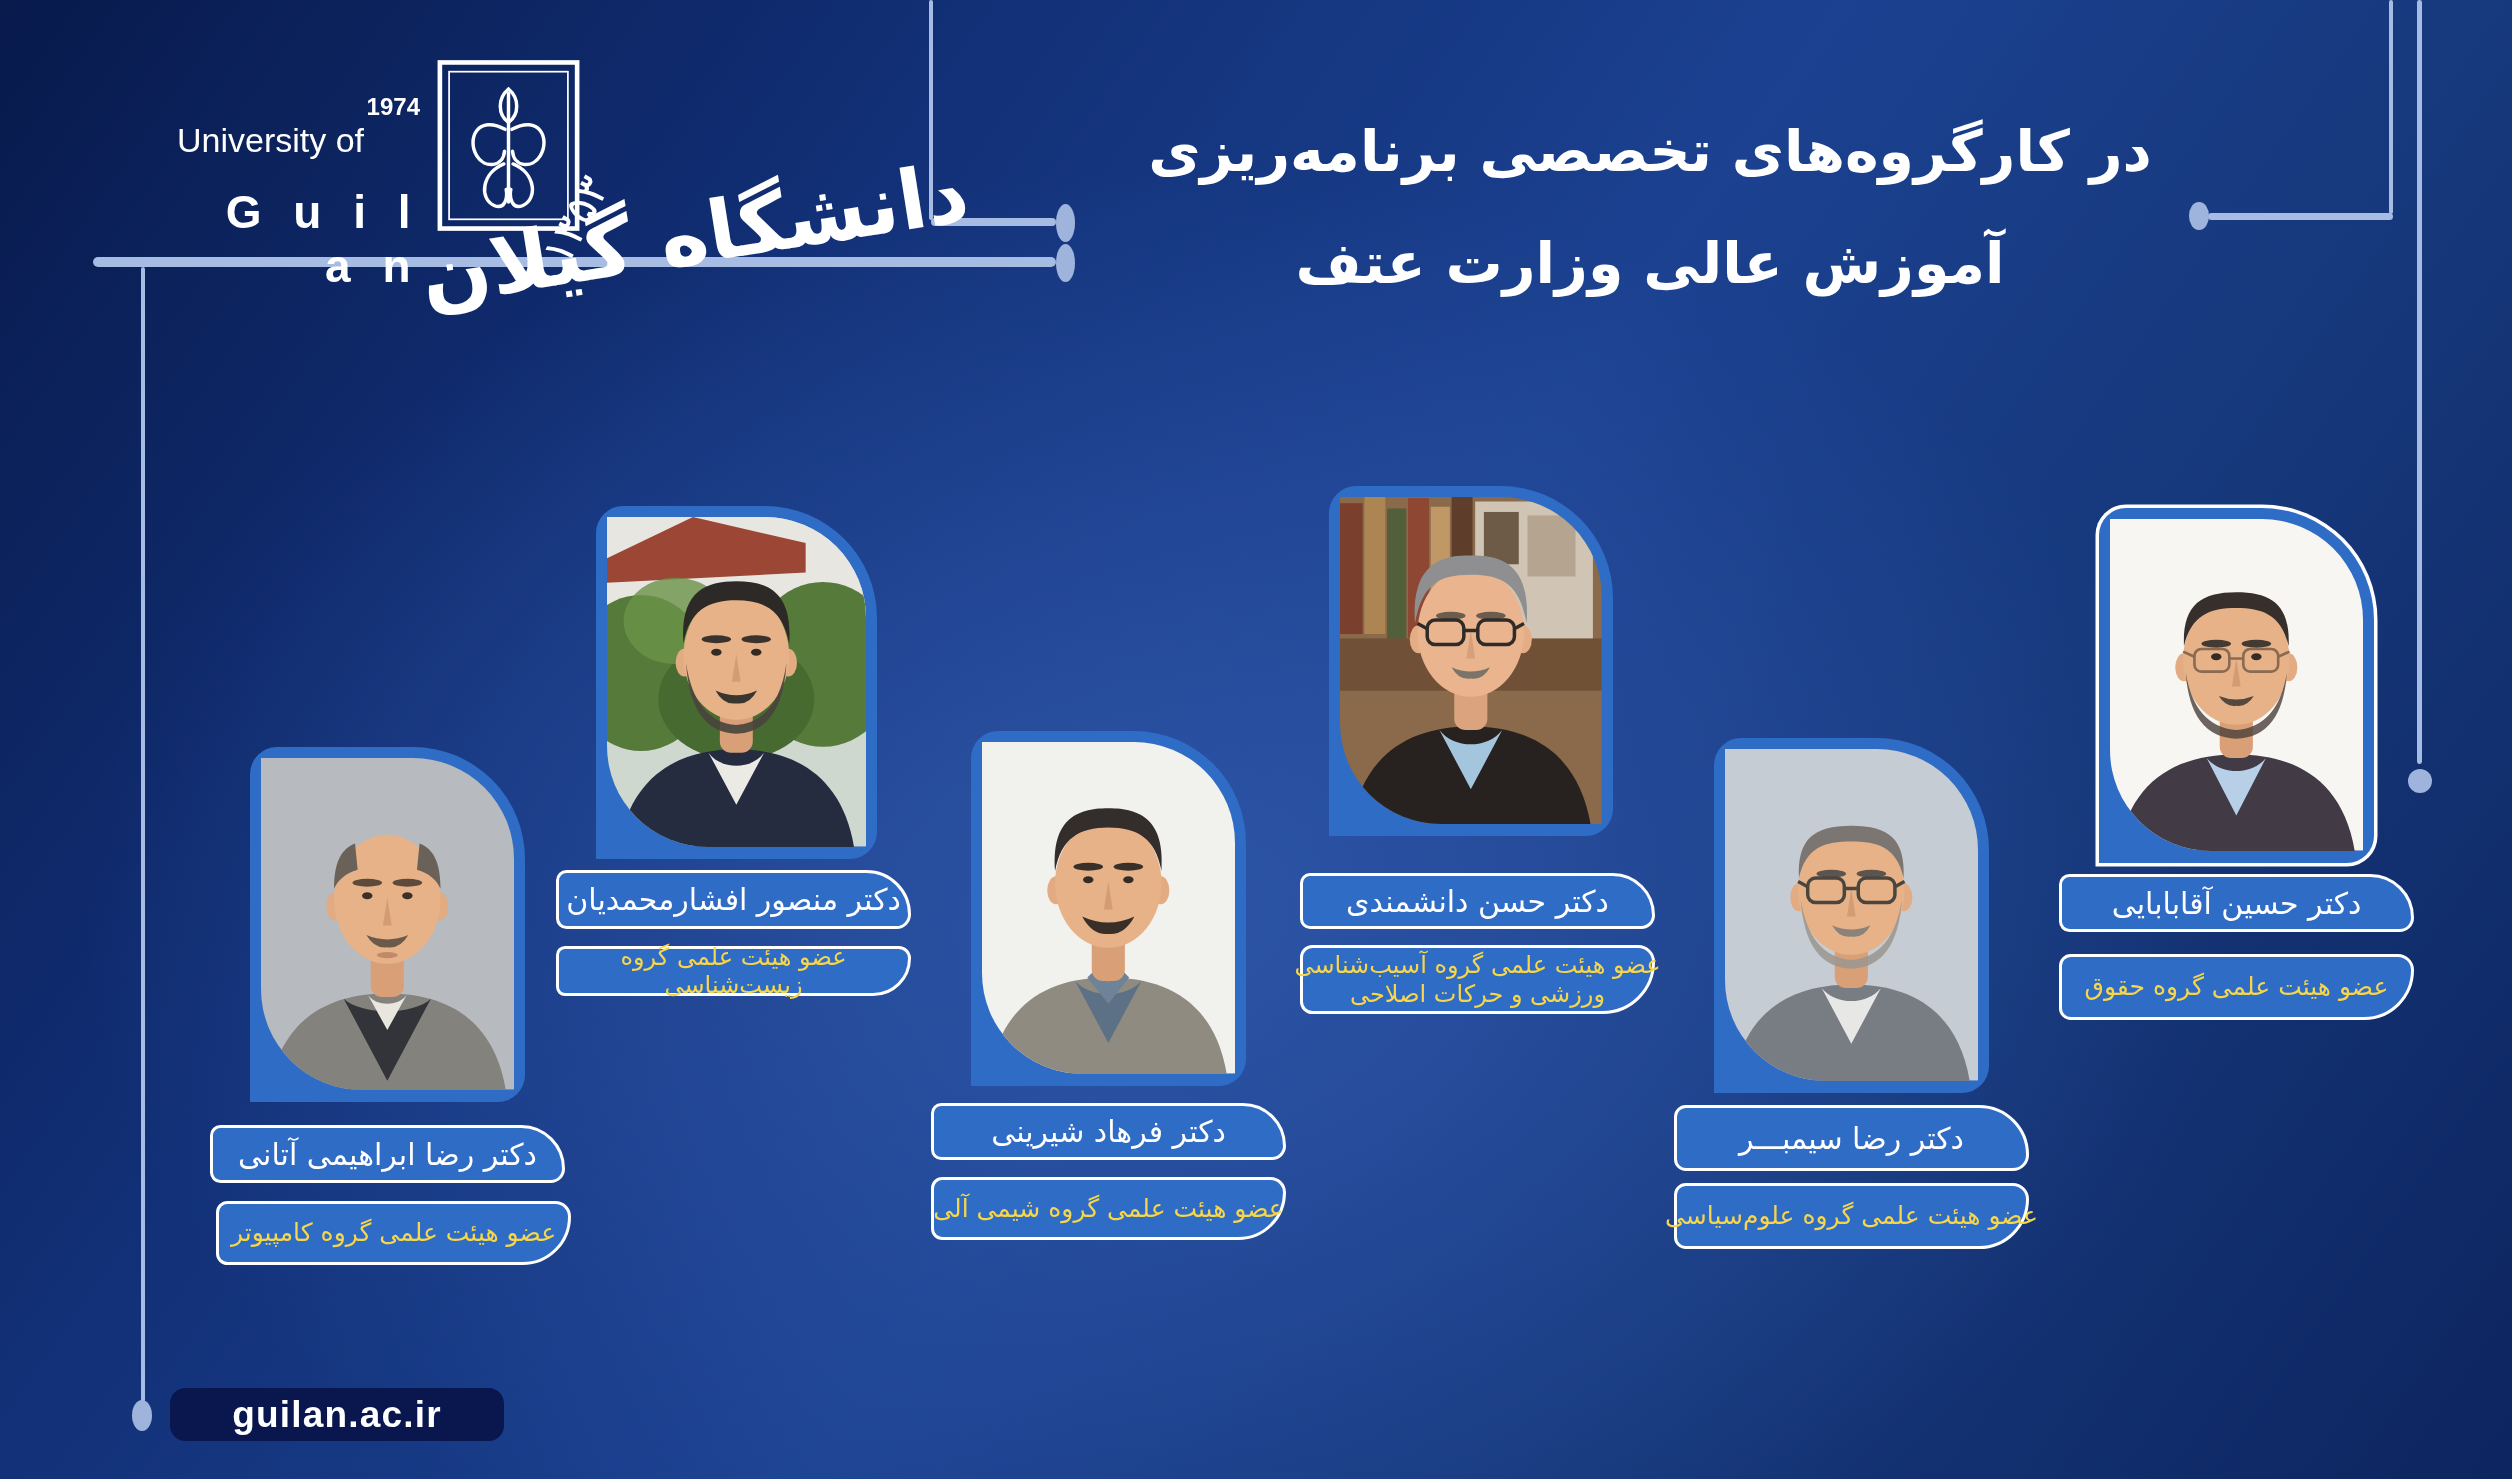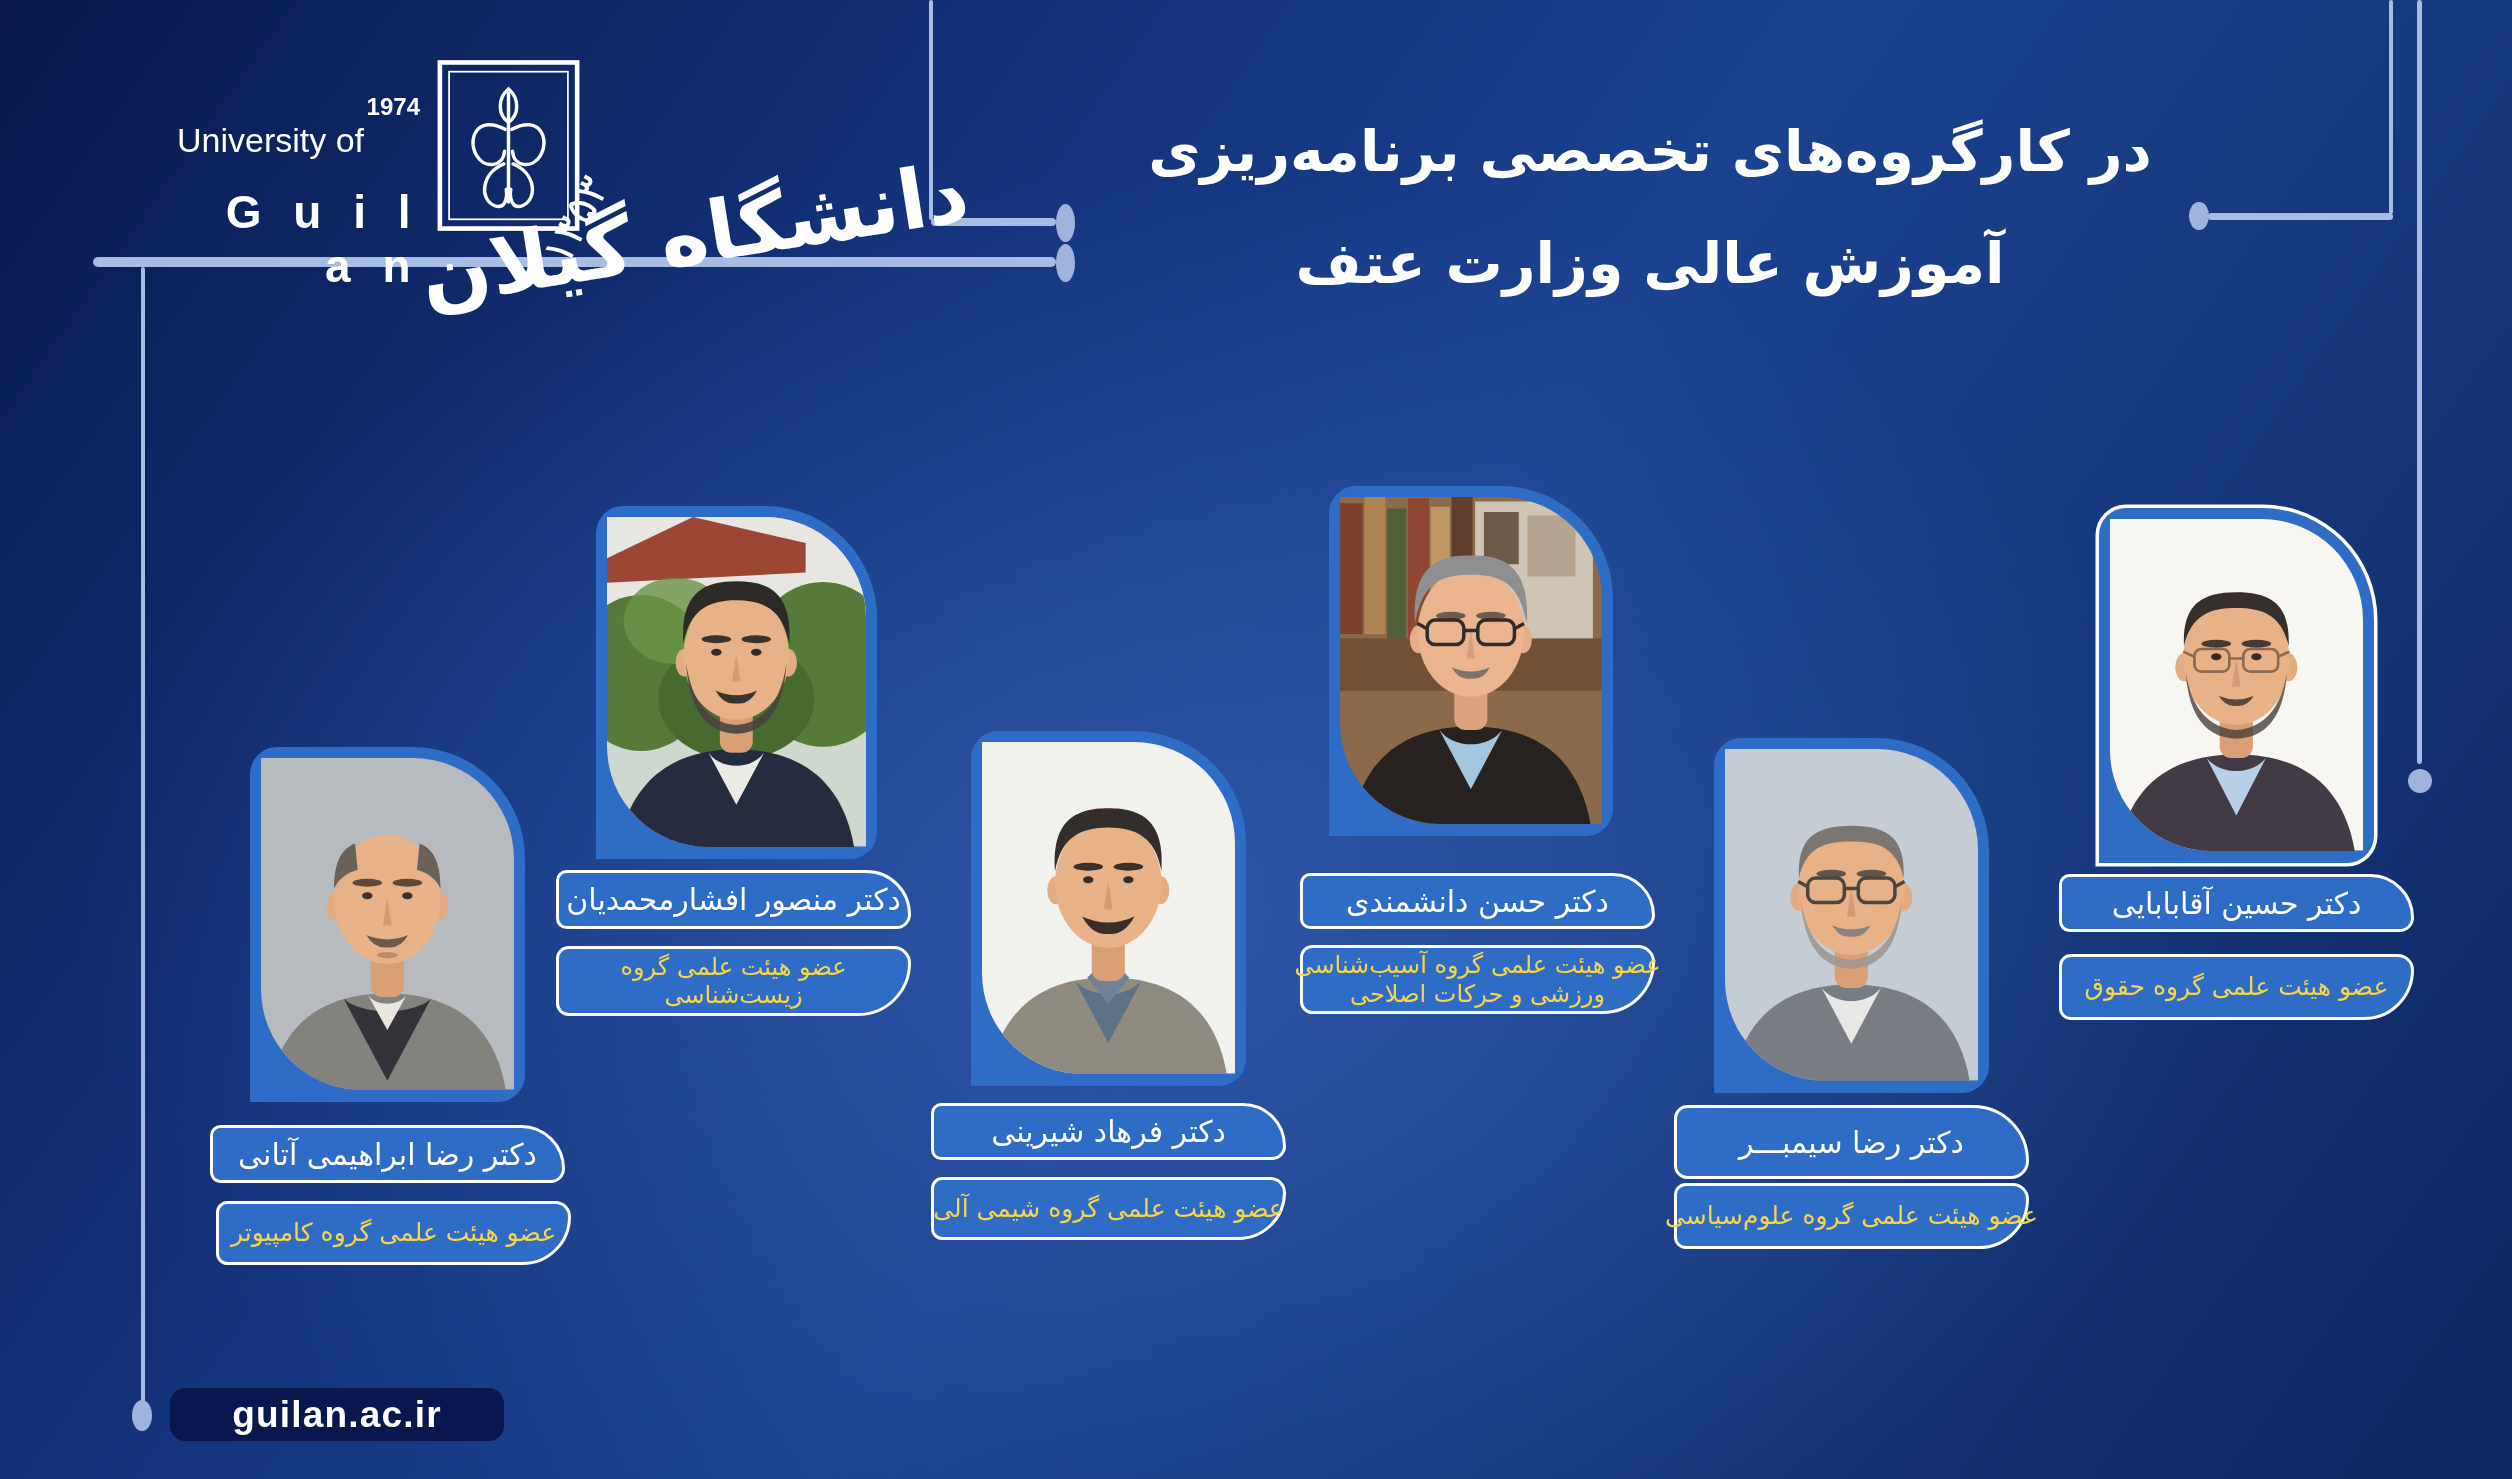--- a/index.html
+++ b/index.html
@@ -55,24 +55,24 @@
   #f1{left:250px;top:747px;width:275px;height:355px;}
   #f2{left:596px;top:506px;width:281px;height:353px;}
   #f3{left:971px;top:731px;width:275px;height:355px;}
   #f4{left:1329px;top:486px;width:284px;height:350px;}
   #f5{left:1714px;top:738px;width:275px;height:355px;}
   #f6{left:2099px;top:508px;width:275px;height:355px;}
   #n1{left:210px;top:1125px;width:355px;height:58px;}
   #n2{left:556px;top:870px;width:355px;height:59px;}
   #n3{left:931px;top:1103px;width:355px;height:57px;}
   #n4{left:1300px;top:873px;width:355px;height:56px;}
-  #n5{left:1674px;top:1105px;width:355px;height:74px;}
+  #n5{left:1674px;top:1105px;width:355px;height:66px;}
   #n6{left:2059px;top:874px;width:355px;height:58px;}
   #r1{left:216px;top:1201px;width:355px;height:64px;}
-  #r2{left:556px;top:946px;width:355px;height:70px;}
+  #r2{left:556px;top:946px;width:355px;height:50px;}
   #r3{left:931px;top:1177px;width:355px;height:63px;}
   #r4{left:1300px;top:945px;width:355px;height:69px;}
   #r5{left:1674px;top:1183px;width:355px;height:66px;}
   #r6{left:2059px;top:954px;width:355px;height:66px;}
 </style>
 </head>
 <body>
 
 <div id="lv1" class="vline"></div>
 <div id="hbar1" class="hbar"></div>

